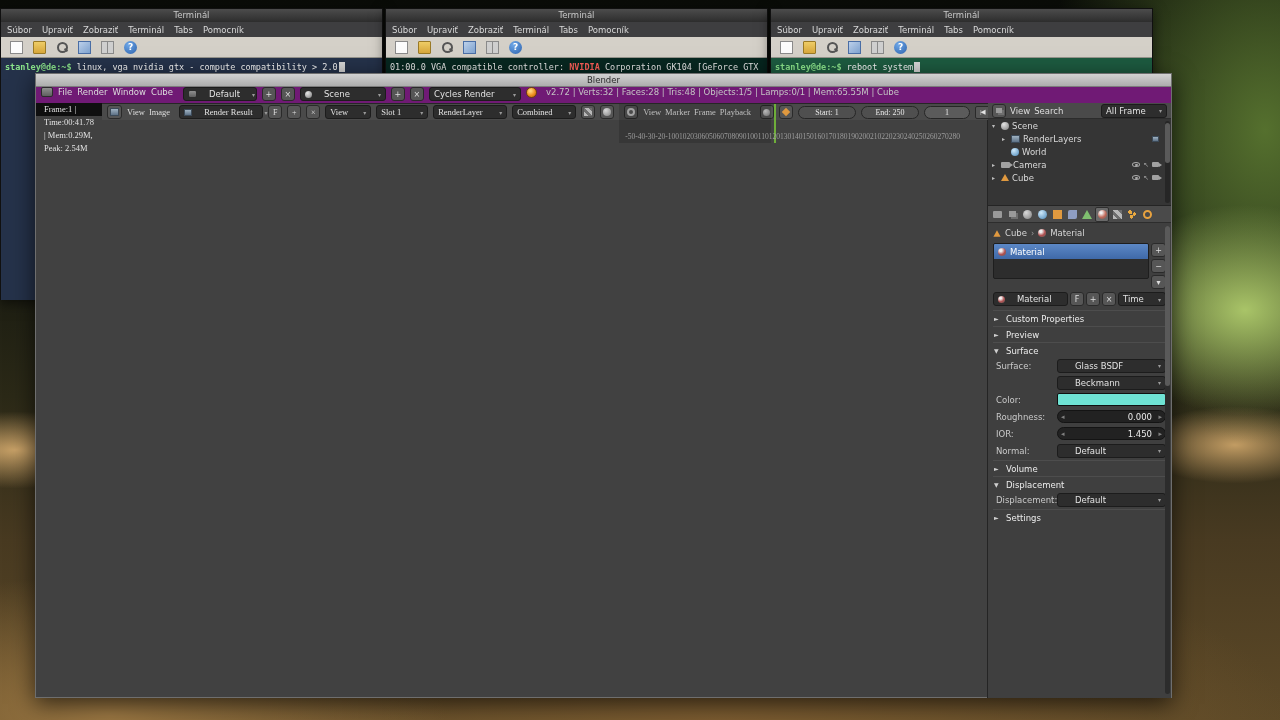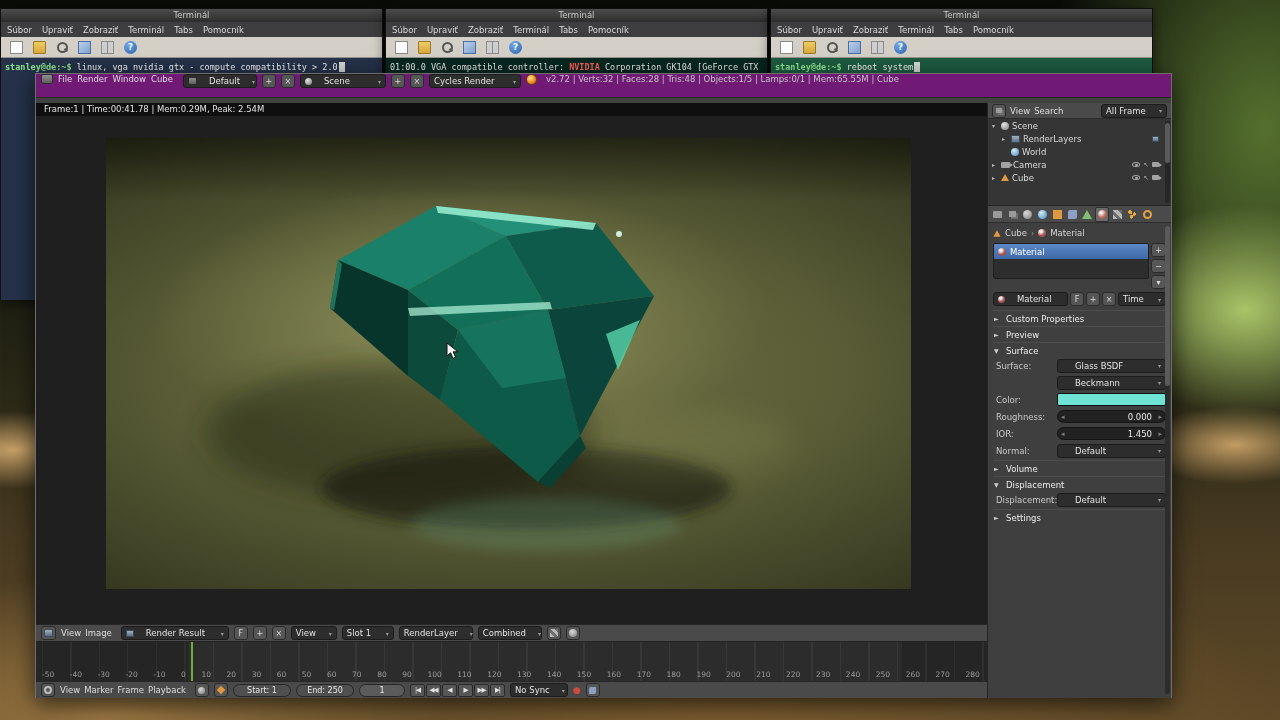--- a/index.html
+++ b/index.html
@@ -67,21 +67,21 @@
   .dd { background:#2d2d2d; border:1px solid #1c1c1c; border-radius:3px; height:14px;
         display:inline-flex; align-items:center; gap:12px; padding:0 4px; color:#e2e2e2;
         font-size:8.5px; white-space:nowrap; }
   .dd .caret { font-size:6px; color:#9a9a9a; margin-left:auto; }
   .btnsm { min-width:14px; height:14px; background:#565656; border:1px solid #2a2a2a; border-radius:3px;
            display:inline-flex; align-items:center; justify-content:center; font-size:8px;
            color:#dedede; flex:none; padding:0 2px; }
   .stats { color:#c4c4c4; margin-left:4px; white-space:nowrap; overflow:hidden; }
 
   .b-main { position:absolute; left:0; top:29px; width:1135px; height:595px; display:flex; }
-  .ed-left { width:952px; border-right:1px solid #242424; display:flex; flex-direction:column; position:relative; }
+  .ed-left { width:952px; border-right:1px solid #242424; display:flex; flex-direction:row; position:relative;font-family:Liberation Serif, serif; }
   .rstat { height:13px; background:#0f0f0f; color:#e2e2e2; font-size:8.5px; line-height:13px; padding:0 8px; }
   .canvas { height:508px; background:#1f1f1f; position:relative; overflow:hidden; }
   .render-img { position:absolute; left:70px; top:22px; width:805px; height:451px; overflow:hidden;
     background:
       radial-gradient(ellipse 55% 42% at 44% 40%, rgba(200,205,130,0.40) 0%, rgba(200,205,130,0) 70%),
       radial-gradient(ellipse 95% 75% at 50% 52%, #6f7145 0%, #585b35 45%, #3a3d22 78%, #232610 100%);
   }
   .render-img::after { content:""; position:absolute; inset:0;
     background:linear-gradient(180deg, rgba(0,0,0,0.45) 0%, rgba(0,0,0,0) 14%); }
   .gem-svg { position:absolute; left:0; top:0; }
@@ -253,20 +253,21 @@
       <span class="ti ti-expand"></span>
       <span class="ti ti-split"></span>
       <span class="ti ti-help">?</span>
     </div>
     <div class="t-body">
       <span class="prompt">stanley@de:~$</span><span class="cmd"> reboot system</span><span class="tcursor"></span>
     </div>
   </div>
 
   <div id="blender">
+    <div class="b-title">Blender</div>
 
     <div class="b-info">
       <span class="bicon"></span>
       <span style="display:flex;gap:0">
           <span class="mi">File</span>
           <span class="mi">Render</span>
           <span class="mi">Window</span>
           <span class="mi">Cube</span>
         </span>
       <span class="dd" style="width:74px">
@@ -334,21 +335,21 @@
         </div>
 
         <div class="ie-header">
           <span class="btnsm">
               <span class="ico ico-photo"></span>
             </span>
           <span style="display:flex">
               <span class="mi">View</span>
               <span class="mi">Image</span>
             </span>
-          <span class="dd" style="width:108px">
+          <span class="dd" style="width:84px">
             <span class="ico ico-photo" style="width:8px;height:7px"></span>
             <span>Render Result</span>
             <span class="caret">▾</span>
           </span>
           <span class="btnsm">F</span>
           <span class="btnsm">+</span>
           <span class="btnsm">×</span>
           <span class="dd" style="width:46px">
             <span>View</span>
             <span class="caret">▾</span>

